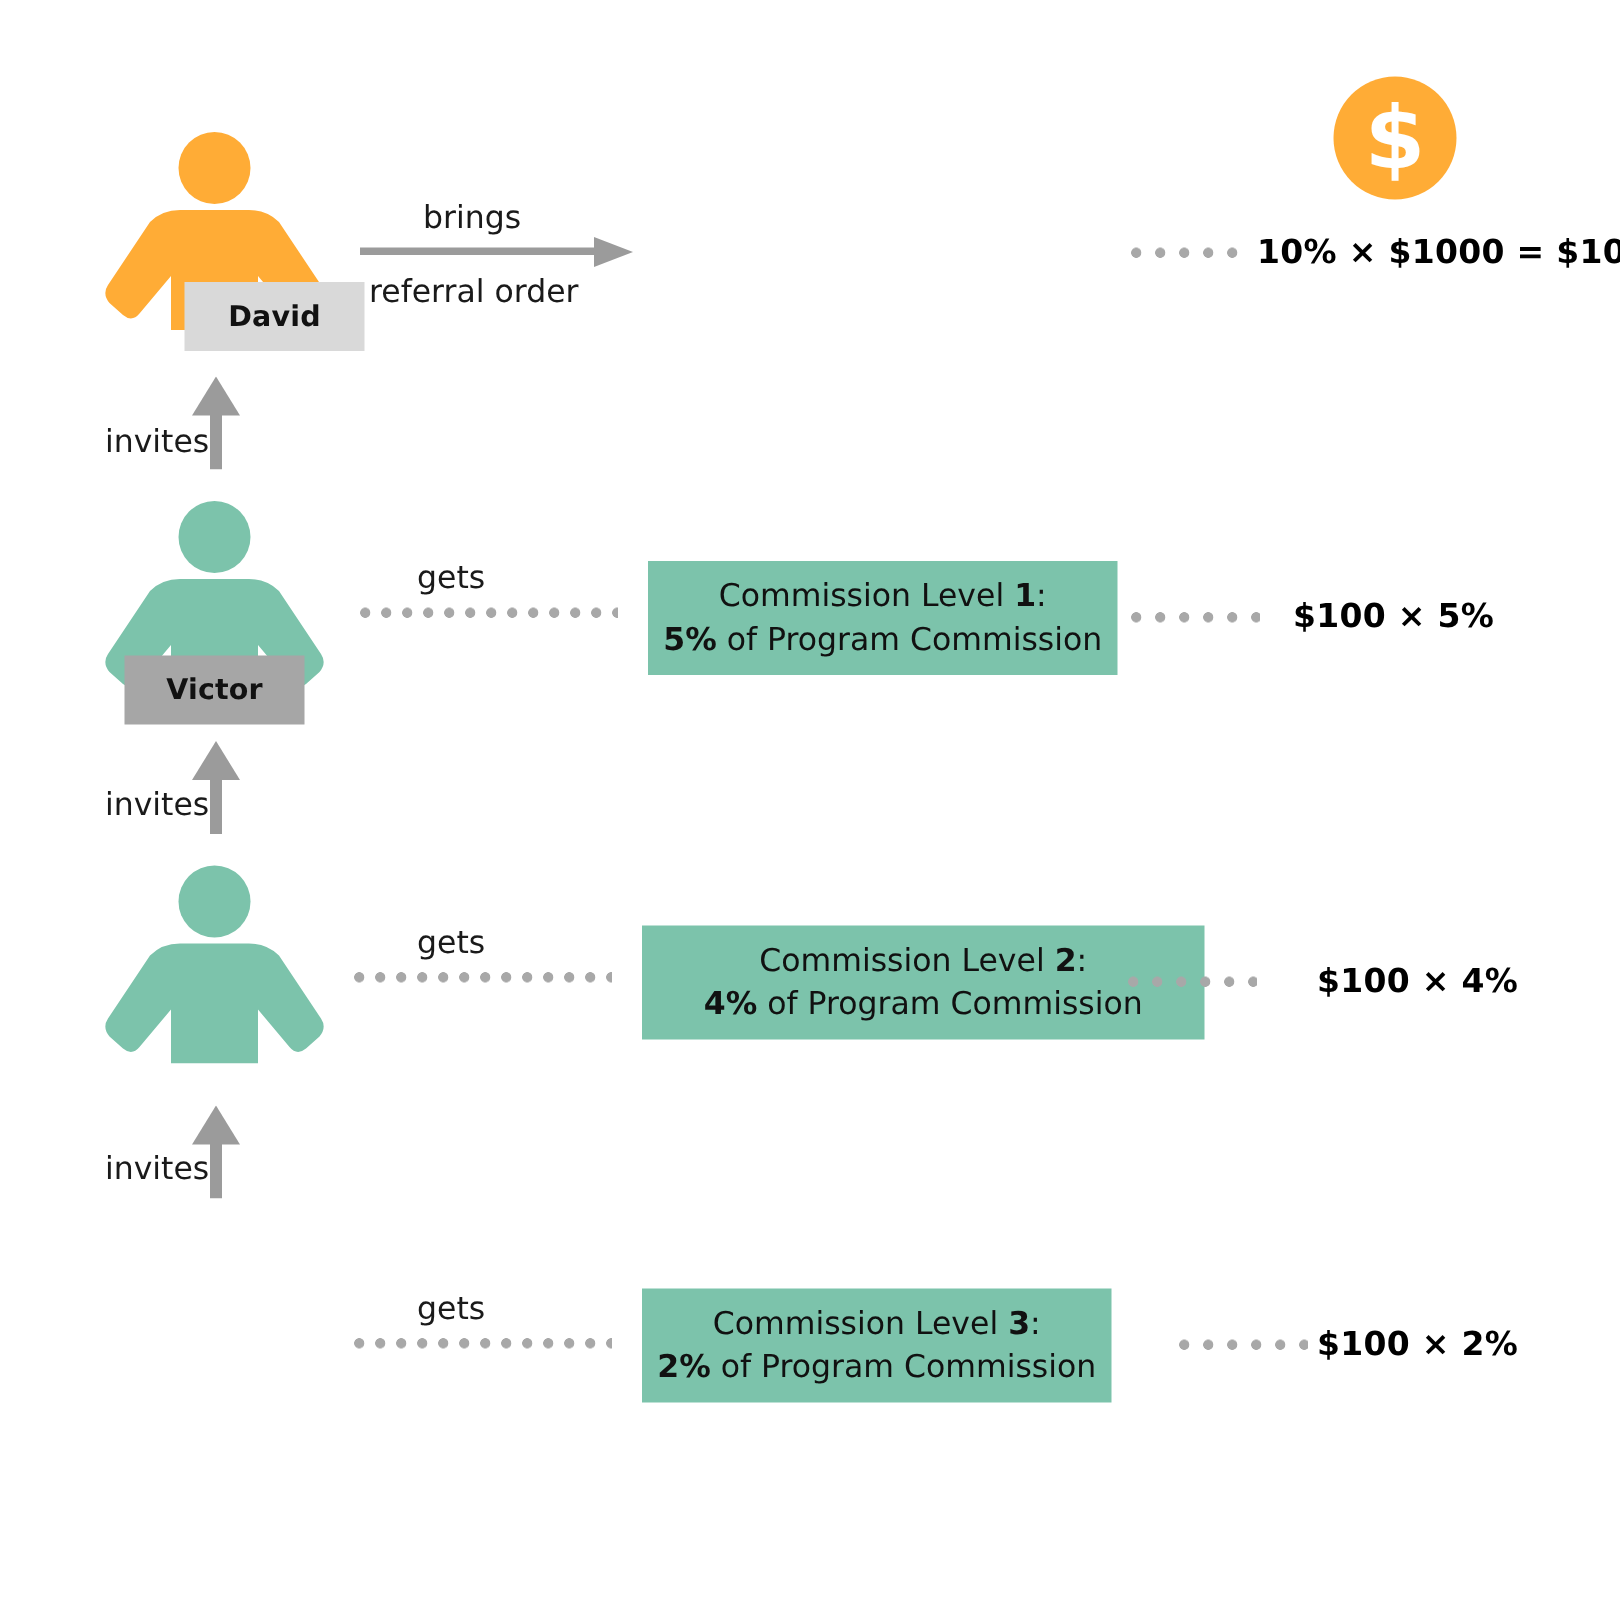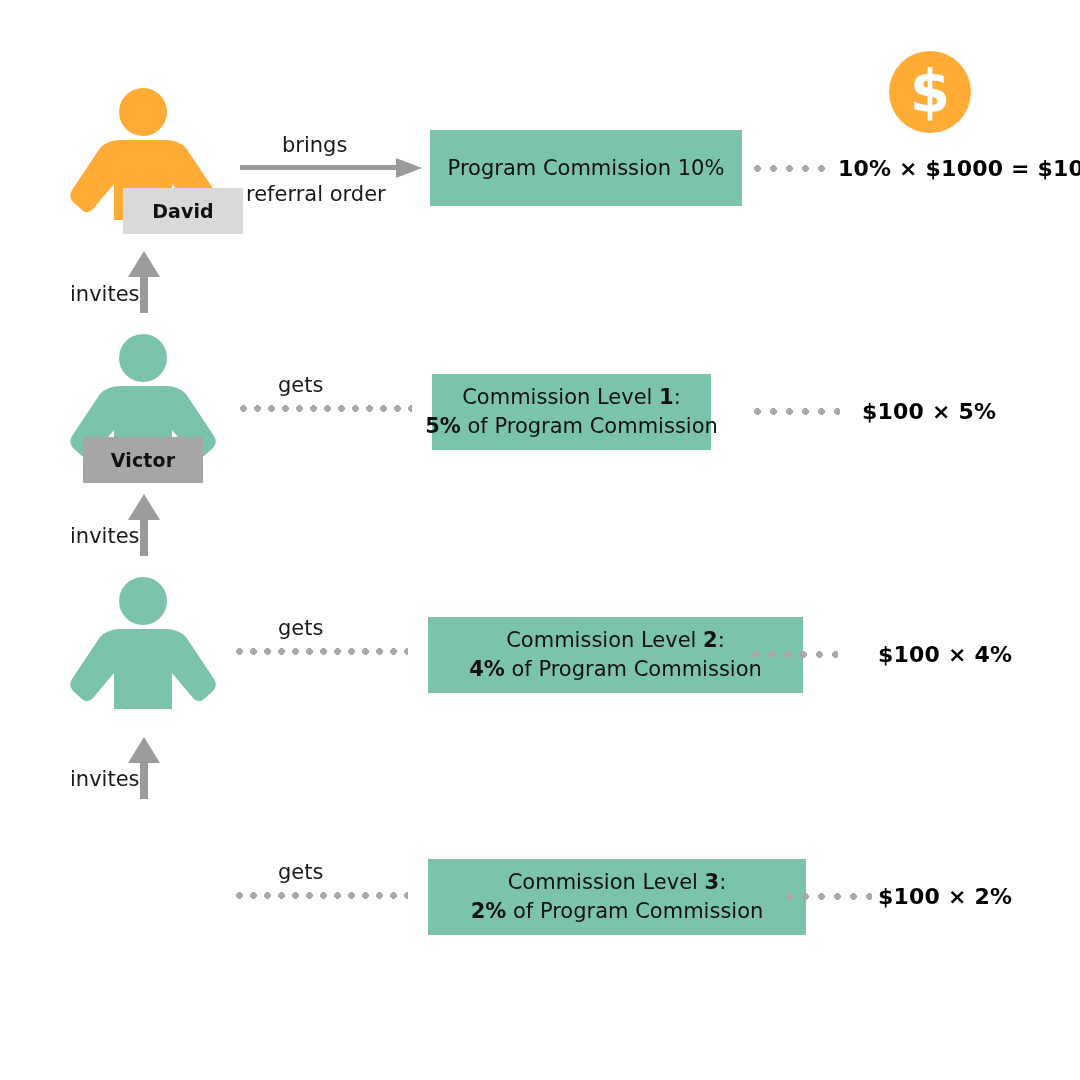--- a/index.html
+++ b/index.html
@@ -149,23 +149,20 @@
 
   <div class="edge-label" style="left:282px; top:133px;">brings</div>
   <div class="right-arrow" style="left:240px; top:157px; width:182px;">
     <svg width="182" height="22" viewBox="0 0 182 22">
       <rect x="0" y="8" width="158" height="5" fill="#9b9b9b"></rect>
       <path d="M156 1 L182 11 L156 21 Z" fill="#9b9b9b"></path>
     </svg>
   </div>
   <div class="edge-label" style="left:246px; top:182px;">referral order</div>
 
-  <div class="combox" style="left:430px; top:130px; width:312px; height:76px;">
-    <span class="line">Program Commission 10%</span>
-  </div>
 
   <div class="dots" style="left:754px; top:165px; width:72px;"></div>
   <div class="amount" style="left:838px; top:156px;">10% × $1000 = $100</div>
 
   <div class="coin" style="left:889px; top:51px;">$</div>
 
   <div class="edge-label" style="left:70px; top:282px;">invites</div>
   <div class="up-arrow" style="left:127px; top:251px;">
     <svg width="34" height="62" viewBox="0 0 34 62">
       <rect x="13" y="22" width="8" height="40" fill="#9b9b9b"></rect>
@@ -177,21 +174,21 @@
     <div class="head" style="background:#7cc3ab;"></div>
     <svg class="body-svg" viewBox="0 0 150 86">
       <path d="M52 6 H98 Q110 6 118 14 L146 56 Q150 62 145 68 L136 76 Q130 81 125 75 L104 50 L104 86 H46 L46 50 L25 75 Q20 81 14 76 L5 68 Q0 62 4 56 L32 14 Q40 6 52 6 Z" fill="#7cc3ab"></path>
     </svg>
     <div class="nameplate" style="top:103px; background:#a6a6a6; width:120px;">Victor</div>
   </div>
 
   <div class="edge-label" style="left:278px; top:373px;">gets</div>
   <div class="dots tight" style="left:240px; top:405px; width:172px;"></div>
 
-  <div class="combox" style="left:432px; top:374px; width:279px; height:76px;">
+  <div class="combox" style="left:432px; top:374px; width:313px; height:76px;">
     <span class="line"><span>Commission Level </span><b>1</b><span>:</span></span>
     <span class="line"><b>5%</b><span> of Program Commission</span></span>
   </div>
 
   <div class="dots" style="left:754px; top:408px; width:86px;"></div>
   <div class="amount" style="left:862px; top:399px;">$100 × 5%</div>
 
   <div class="edge-label" style="left:70px; top:524px;">invites</div>
   <div class="up-arrow" style="left:127px; top:494px;">
     <svg width="34" height="62" viewBox="0 0 34 62">
@@ -223,21 +220,21 @@
     <svg width="34" height="62" viewBox="0 0 34 62">
       <rect x="13" y="22" width="8" height="40" fill="#9b9b9b"></rect>
       <path d="M17 0 L33 26 L1 26 Z" fill="#9b9b9b"></path>
     </svg>
   </div>
 
 
   <div class="edge-label" style="left:278px; top:860px;">gets</div>
   <div class="dots tight" style="left:236px; top:892px; width:172px;"></div>
 
-  <div class="combox" style="left:428px; top:859px; width:378px; height:76px;">
+  <div class="combox" style="left:428px; top:859px; width:313px; height:76px;">
     <span class="line"><span>Commission Level </span><b>3</b><span>:</span></span>
     <span class="line"><b>2%</b><span> of Program Commission</span></span>
   </div>
 
   <div class="dots" style="left:786px; top:893px; width:86px;"></div>
   <div class="amount" style="left:878px; top:884px;">$100 × 2%</div>
 
 </div>
 
 </body></html>

